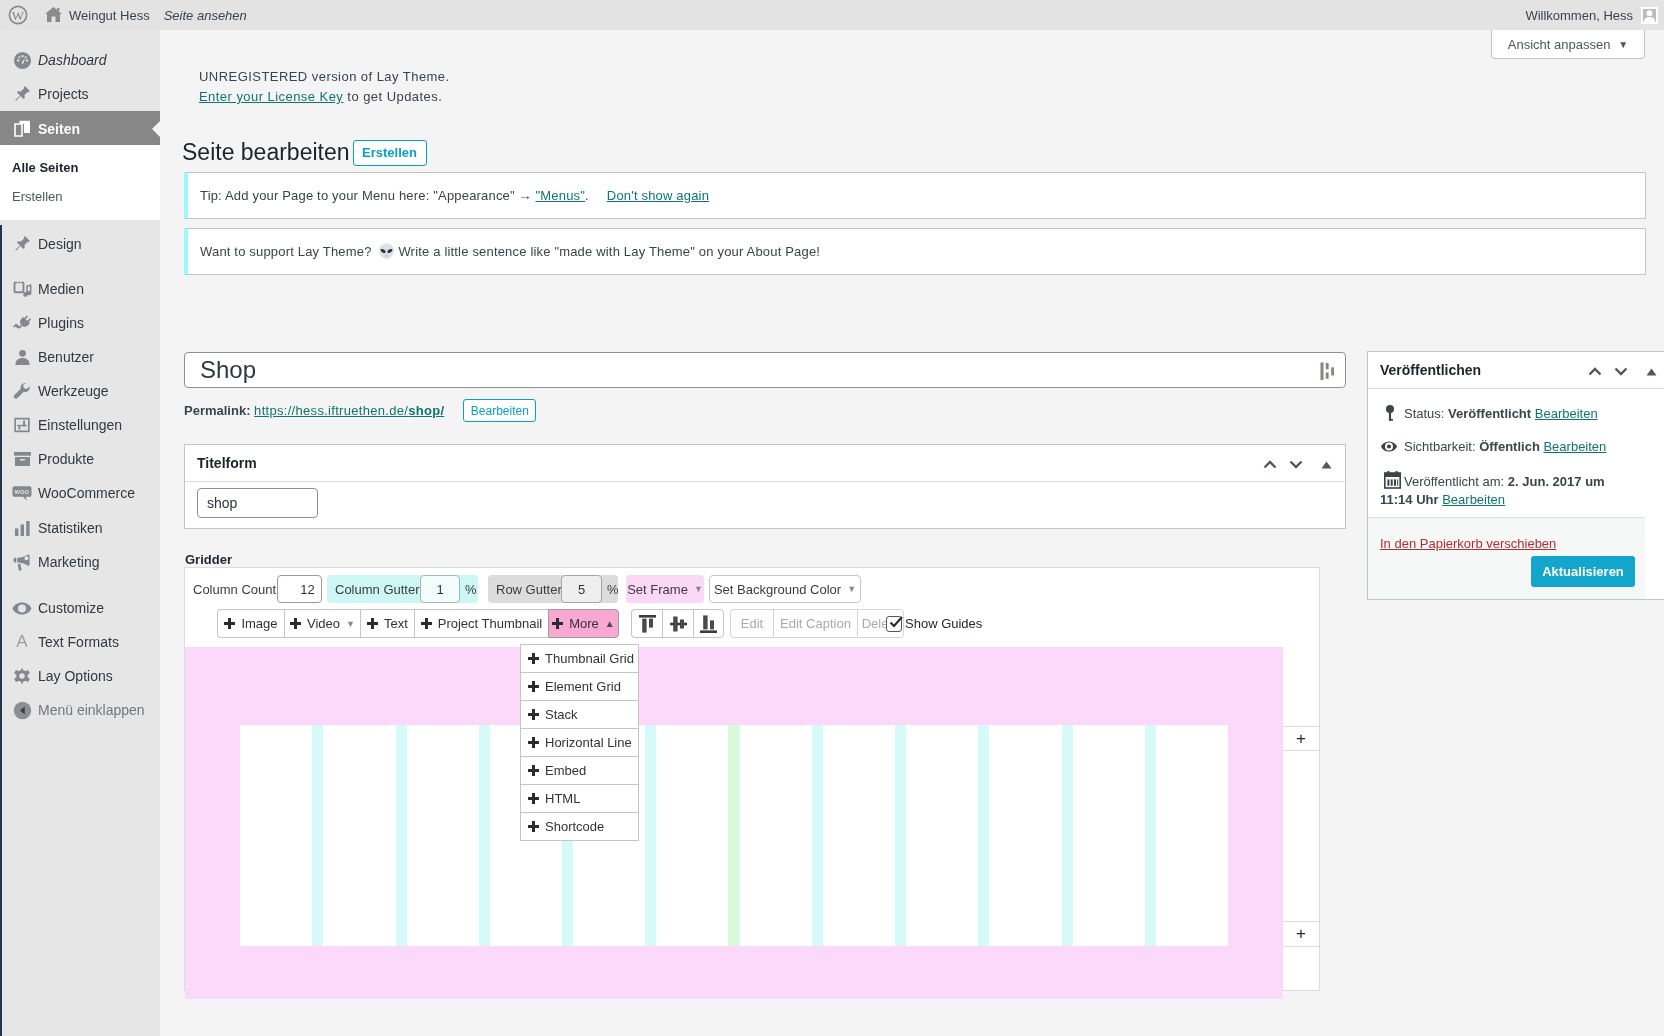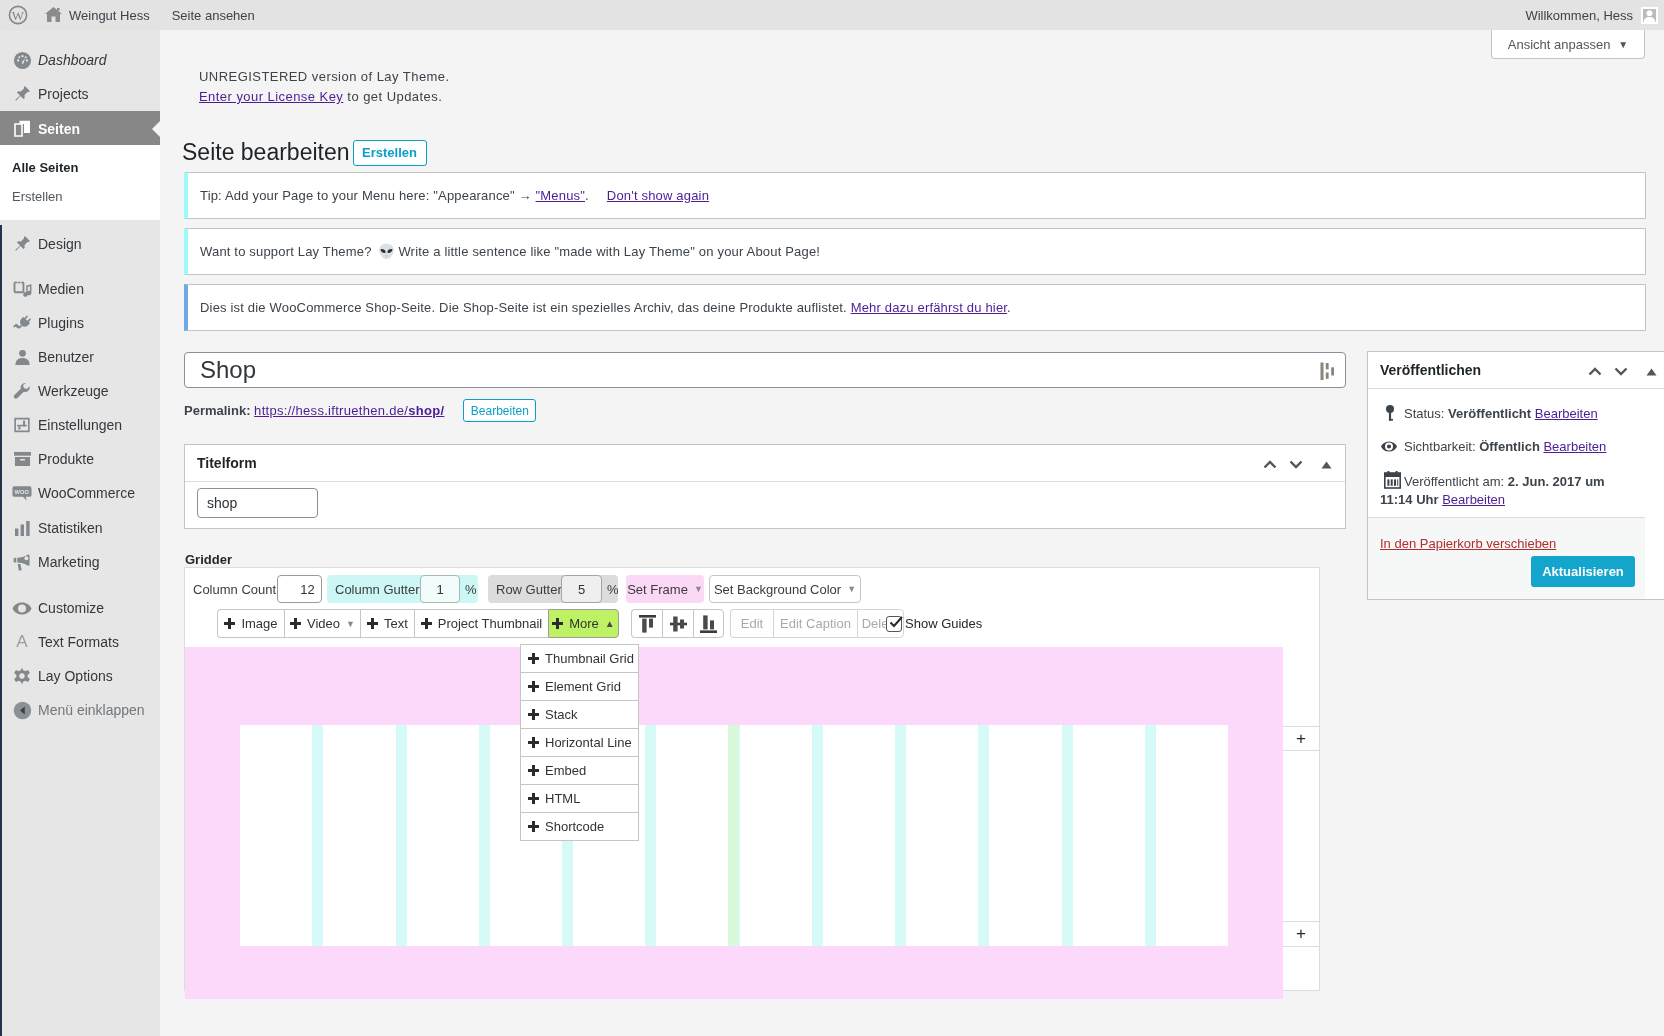--- a/index.html
+++ b/index.html
@@ -1,20 +1,20 @@
 <!DOCTYPE html>
 <html lang="de"><head>
 <meta charset="utf-8">
 <title>Seite bearbeiten</title>
 <style>
 * { margin:0; padding:0; box-sizing:border-box; }
 html,body { width:1664px; height:1036px; overflow:hidden; }
 body { font-family:"Liberation Sans", sans-serif; font-size:13px; color:#3c434a; background:#f4f4f4; }
 #page { position:relative; width:1664px; height:1036px; background:#f4f4f4; }
-a { color:#4c1d95; text-decoration:underline; }
+a { color:#0f766e; text-decoration:underline; }
 
 
 #adminbar { position:absolute; left:0; top:0; width:1664px; height:30px; background:#e3e3e3; display:flex; align-items:center; color:#3c434a; font-size:13px; }
 #adminbar .right { margin-left:auto; display:flex; align-items:center; }
 
 
 #sidebar { position:absolute; left:0; top:30px; width:160px; height:1006px; background:#e6e6e6; }
 .mi { position:absolute; left:0; width:160px; height:34px; display:flex; align-items:center; padding-left:12px; font-size:14px; color:#33383d; }
 .mi .ic { width:20px; height:20px; margin-right:6px; display:flex; align-items:center; justify-content:center; flex:0 0 20px; }
 .mi.cur { background:#878787; color:#fff; font-weight:700; }
@@ -59,21 +59,21 @@
           <circle cx="10" cy="10" r="8.6" fill="none" stroke="#888" stroke-width="1.6"></circle>
           <text x="10" y="14.5" font-size="13" font-family="Liberation Serif" fill="#848484" text-anchor="middle">W</text>
         </svg>
   </span>
   <span style="margin-left:17px;">
     <svg width="17" height="16" viewBox="0 0 17 16">
           <path d="M8.5 0 L17 7 L15 7 L15 15 L10.5 15 L10.5 9.5 L6.5 9.5 L6.5 15 L2 15 L2 7 L0 7 Z M12 1 L14.5 1 L14.5 4 L12 3 Z" fill="#8b8b8b"></path>
         </svg>
   </span>
   <span style="margin-left:7px;">Weingut Hess</span>
-  <span style="margin-left:22px;">Seite ansehen</span>
+  <span style="margin-left:14px;font-style:italic;">Seite ansehen</span>
   <div class="right">
     <span>Willkommen, Hess</span>
     <span style="margin:0 6px 0 8px; width:17px; height:17px; background:#bcbcbc; border:2px solid #fff; display:inline-flex; align-items:flex-end; justify-content:center; overflow:hidden;">
       <svg width="13" height="13" viewBox="0 0 13 13">
             <circle cx="6.5" cy="4.2" r="2.9" fill="#fff"></circle>
             <path d="M0.8 13 C0.8 9.6 3.2 8 6.5 8 C9.8 8 12.2 9.6 12.2 13 Z" fill="#fff"></path>
           </svg>
     </span>
   </div>
 </div>
@@ -213,23 +213,20 @@
           <path d="M8.5 0.8 C13 0.8 15.9 3.5 15.9 7 C15.9 11.4 12.1 16.2 8.5 16.2 C4.9 16.2 1.1 11.4 1.1 7 C1.1 3.5 4 0.8 8.5 0.8 Z" fill="#dce1e7"></path>
           <path d="M2.5 6.2 C4.6 5.6 6.6 6.4 7.5 8.2 C7.9 9.6 6.8 10.3 5.8 10 C4 9.5 2.7 8 2.5 6.2 Z" fill="#2e3338"></path>
           <path d="M14.5 6.2 C12.4 5.6 10.4 6.4 9.5 8.2 C9.1 9.6 10.2 10.3 11.2 10 C13 9.5 14.3 8 14.5 6.2 Z" fill="#2e3338"></path>
           <path d="M7 12.2 L8.5 13 L10 12.2 L8.5 13.6 Z" fill="#5a6067"></path>
         </svg>
   Write a little sentence like "made with Lay Theme" on your About Page!</span>
 </div>
 <div class="notice" style="top:172px;">
   <span>Tip: Add your Page to your Menu here: "Appearance" →&nbsp;<a href="#m">"Menus"</a>.<span style="display:inline-block;width:18px;"></span><a href="#d">Don't show again</a></span>
 </div>
-<div class="notice blue" style="top:284px;">
-  <span>Dies ist die WooCommerce Shop-Seite. Die Shop-Seite ist ein spezielles Archiv, das deine Produkte auflistet. <a href="#h">Mehr dazu erfährst du hier</a>.</span>
-</div>
 
 <div style="position:absolute; left:184px; top:352px; width:1162px; height:36px; background:#fff; border:1px solid #8c8f94; border-radius:4px; display:flex; align-items:center; padding-left:15px;">
   <span style="font-size:24px; color:#32373c;">Shop</span>
   <svg width="16" height="19" viewBox="0 0 16 19" style="position:absolute; right:9px; top:9px;">
         <rect x="0.5" y="0.5" width="3" height="17.5" fill="#8a847c"></rect>
         <rect x="5.8" y="1" width="2.8" height="6.3" fill="#8a847c"></rect>
         <rect x="5.8" y="10.5" width="2.8" height="6.3" fill="#8a847c"></rect>
         <rect x="11.2" y="5.3" width="2.8" height="8.2" fill="#8a847c"></rect>
       </svg>
 </div>
@@ -278,21 +275,21 @@
           </svg>Image</span>
     <span class="tbtn" style="width:76px;"><svg class="xp" width="11" height="11" viewBox="0 0 11 11">
             <path d="M4 0 h3 v4 h4 v3 h-4 v4 h-3 v-4 h-4 v-3 h4 Z" fill="#2b2b2b"></path>
           </svg>Video<span class="caret">▼</span></span>
     <span class="tbtn" style="width:54px;"><svg class="xp" width="11" height="11" viewBox="0 0 11 11">
             <path d="M4 0 h3 v4 h4 v3 h-4 v4 h-3 v-4 h-4 v-3 h4 Z" fill="#2b2b2b"></path>
           </svg>Text</span>
     <span class="tbtn" style="width:134px;"><svg class="xp" width="11" height="11" viewBox="0 0 11 11">
             <path d="M4 0 h3 v4 h4 v3 h-4 v4 h-3 v-4 h-4 v-3 h4 Z" fill="#2b2b2b"></path>
           </svg>Project Thumbnail</span>
-    <span class="tbtn" style="width:71px; background:#bef264; border-color:#9d9d9d;"><svg class="xp" width="11" height="11" viewBox="0 0 11 11">
+    <span class="tbtn" style="width:71px; background:#f9a8d4; border-color:#9d9d9d;"><svg class="xp" width="11" height="11" viewBox="0 0 11 11">
             <path d="M4 0 h3 v4 h4 v3 h-4 v4 h-3 v-4 h-4 v-3 h4 Z" fill="#2b2b2b"></path>
           </svg>More<span class="caret" style="color:#4a4a4a; font-size:10px;">▲</span></span>
   </div>
   <div class="bgrp" style="left:418px;">
     <span class="tbtn" style="width:31px;">
           <svg width="17" height="18" viewBox="0 0 17 18">
             <rect x="0" y="0" width="17" height="2.6" fill="#3b3b3b"></rect>
             <rect x="3.2" y="3.6" width="4.4" height="14" fill="#4a4a4a"></rect>
             <rect x="10" y="3.6" width="4" height="9" fill="#4a4a4a"></rect>
           </svg>

